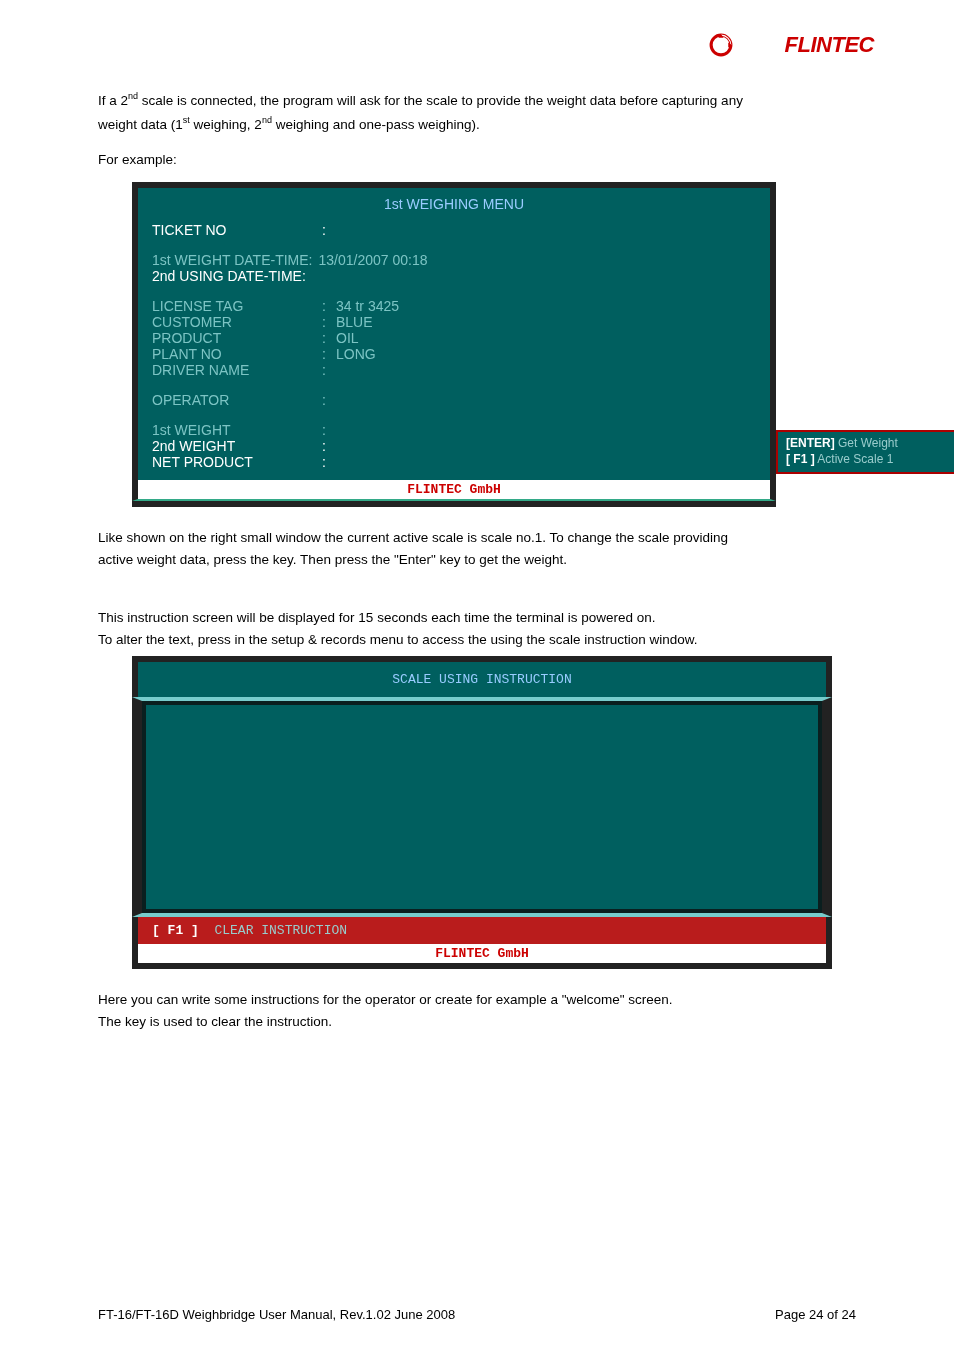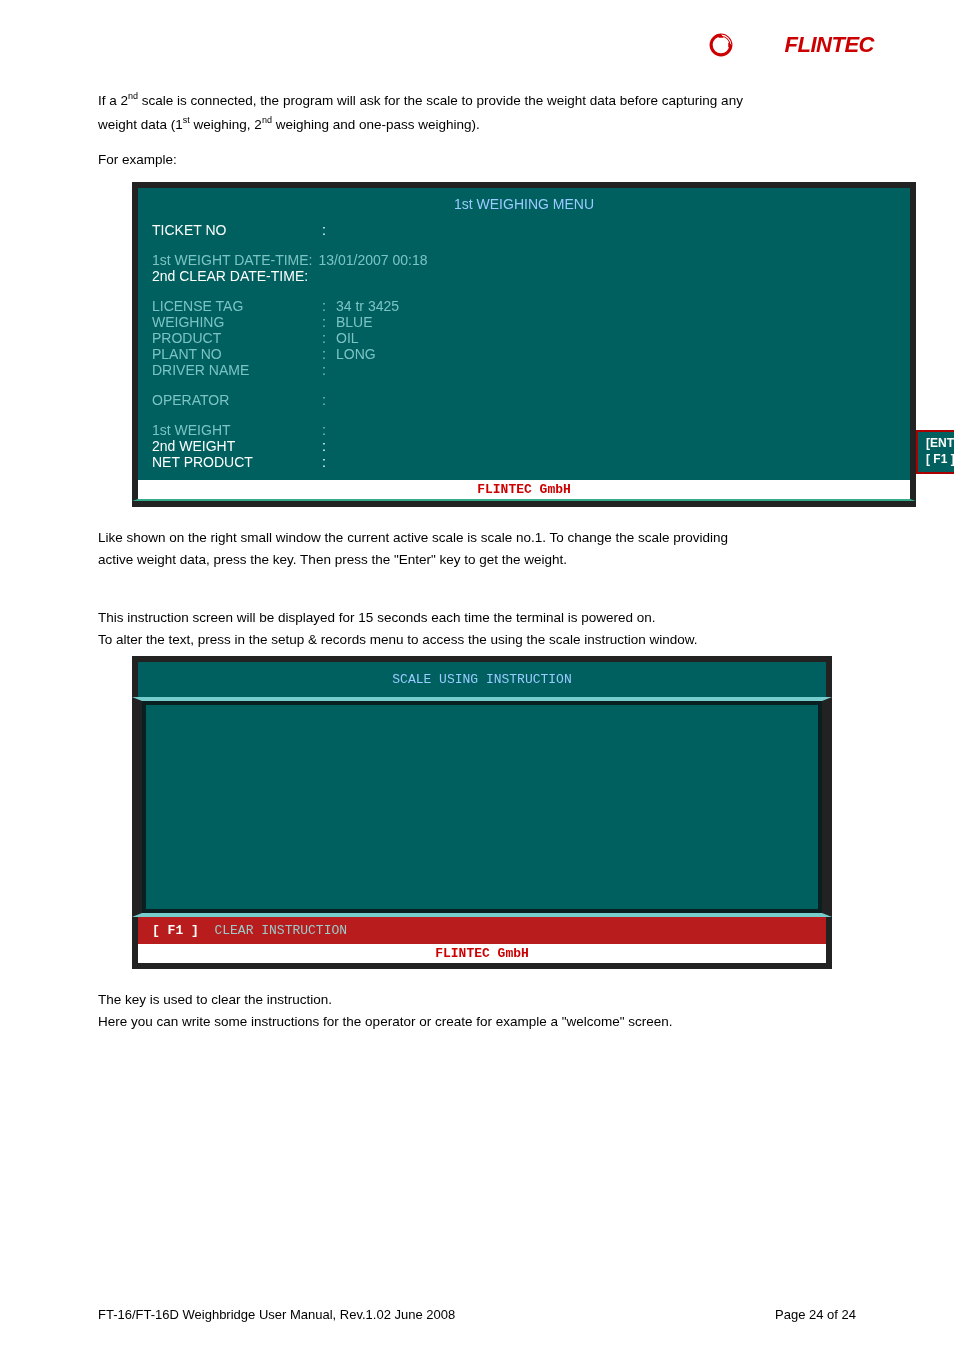--- a/index.html
+++ b/index.html
@@ -50,21 +50,21 @@
     bottom: 6px;
     width: 224px;
     background: #005f5f;
     border: 2px solid #a00;
     padding: 4px 8px;
     font-size: 12px;
     line-height: 1.3;
   }
   .side-box .k { color: #fff; font-weight: bold; }
   .side-box .t { color: #9cc; }
-  .term-outer { position: relative; width: 784px; margin: 12px auto; }
+  .term-outer { position: relative; width: 644px; margin: 12px auto; }
   .term-footer {
     background: #fff;
     border-left: 6px solid #222;
     border-right: 6px solid #222;
     border-bottom: 2px solid #3a8;
     text-align: center;
     color: #C00;
     font-weight: bold;
     font-family: "Courier New", monospace;
     font-size: 13px;
@@ -164,31 +164,31 @@
         <div class="term-label white">TICKET NO</div>
         <div class="term-colon">:</div>
       </div>
       <div class="gap"></div>
 
       <div class="term-row">
         <div class="term-label cyan" style="width:auto">1st WEIGHT DATE-TIME:</div>
         <div class="term-val cyan" style="margin-left:6px">13/01/2007 00:18</div>
       </div>
       <div class="term-row">
-        <div class="term-label white" style="width:auto">2nd CLEAR DATE-TIME:</div>
+        <div class="term-label white" style="width:auto">2nd USING DATE-TIME:</div>
       </div>
       <div class="gap"></div>
 
       <div class="term-row">
           <div class="term-label cyan">LICENSE TAG</div>
           <div class="term-colon cyan">:</div>
           <div class="term-val cyan">34 tr 3425</div>
         </div>
       <div class="term-row">
-          <div class="term-label cyan">WEIGHING</div>
+          <div class="term-label cyan">CUSTOMER</div>
           <div class="term-colon cyan">:</div>
           <div class="term-val cyan">BLUE</div>
         </div>
       <div class="term-row">
           <div class="term-label cyan">PRODUCT</div>
           <div class="term-colon cyan">:</div>
           <div class="term-val cyan">OIL</div>
         </div>
       <div class="term-row">
           <div class="term-label cyan">PLANT NO</div>
@@ -249,25 +249,25 @@
         <div class="inner"></div>
       </div>
     <div class="term2-foot">
       <span class="white" style="font-weight:bold">[ F1 ]</span>&nbsp;&nbsp;<span>CLEAR INSTRUCTION</span>
     </div>
     <div class="term2-flintec">FLINTEC GmbH</div>
     <div class="term-bottom-bar"></div>
   </div>
 
   <div class="body-text" style="margin-top:22px">
+    <p>Here you can write some instructions for the operator or create for example a "welcome" screen.</p>
     <p>
       <span>The </span>
       <span> key is used to clear the instruction.</span>
     </p>
-    <p>Here you can write some instructions for the operator or create for example a "welcome" screen.</p>
   </div>
 
 </div>
 
 <div class="page-footer">
   <span>FT-16/FT-16D Weighbridge User Manual, Rev.1.02   June 2008</span>
   <span>Page 24 of 24</span>
 </div>
 
 </body></html>

